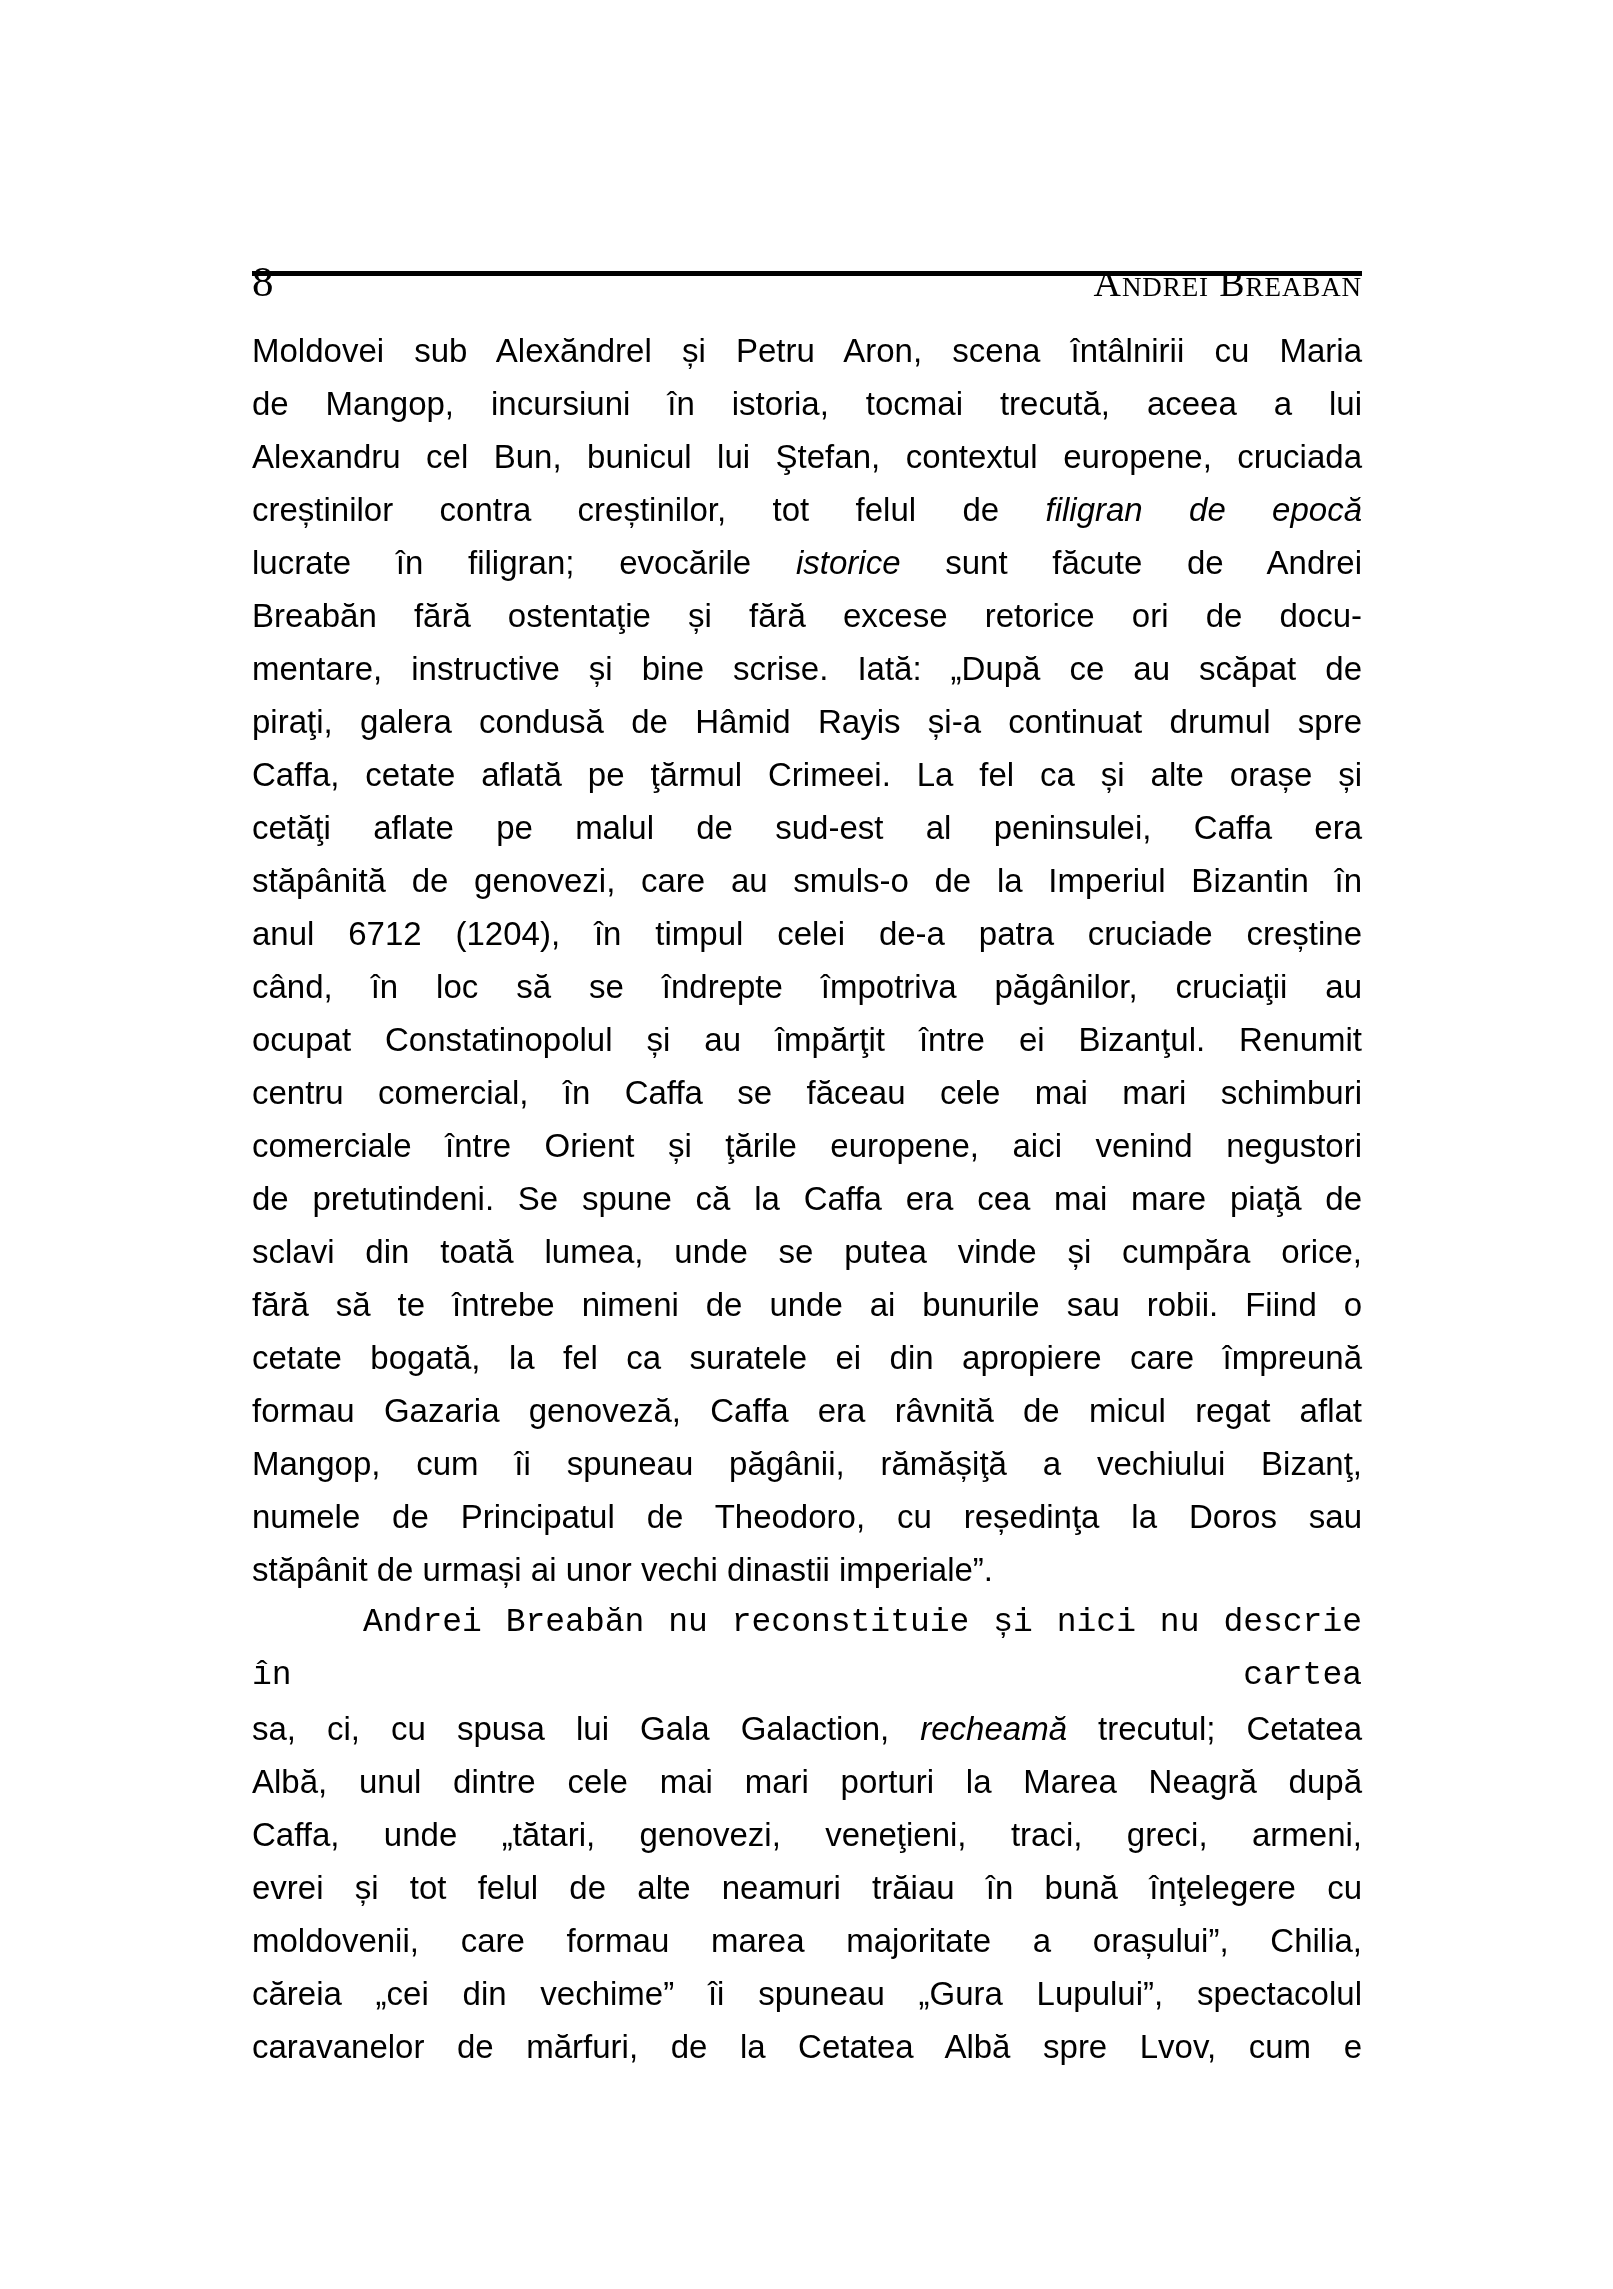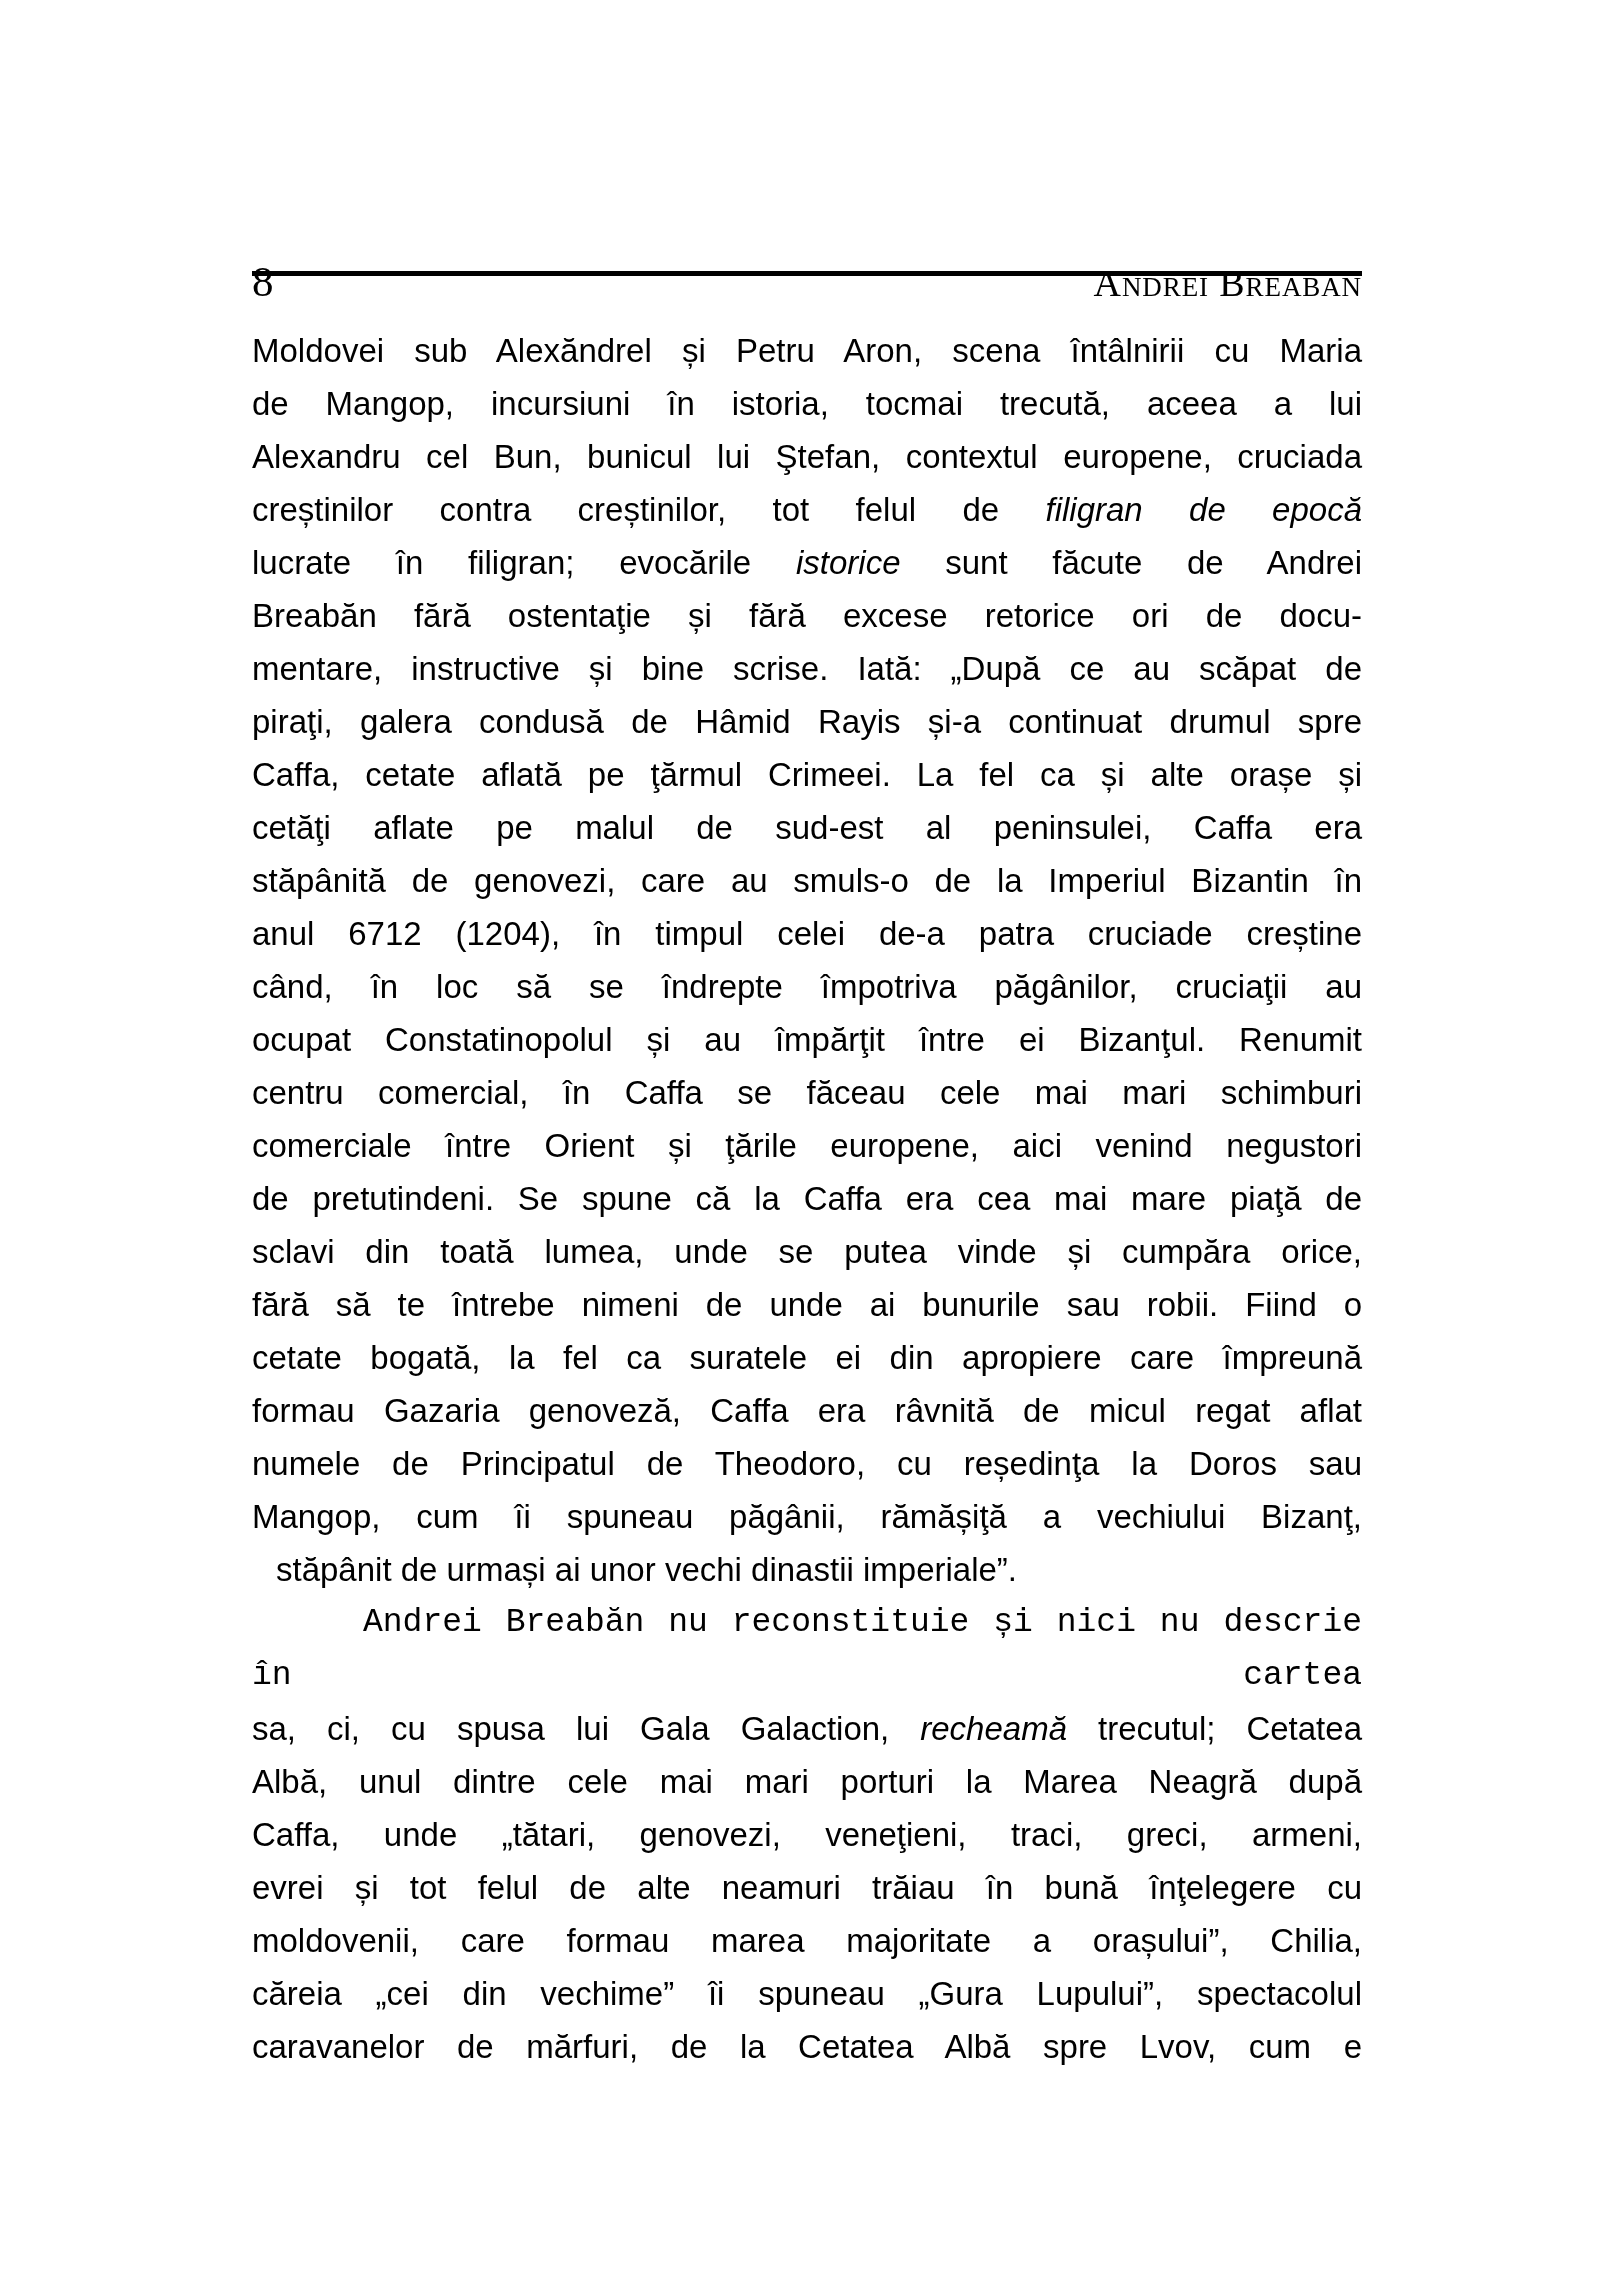--- a/index.html
+++ b/index.html
@@ -53,21 +53,20 @@
   }
   .line {
     text-align: justify;
     text-align-last: justify;
     -moz-text-align-last: justify;
     white-space: normal;
   }
   .line.no-justify {
     text-align: left;
     text-align-last: left;
-    margin-left: 24px;
     -moz-text-align-last: left;
   }
   .line.indent { text-indent: 111px; font-family: Liberation Mono, monospace; }
   .it { font-style: italic; }
 </style>
 </head>
 <body>
 
 <div class="page">
   <div class="header-row">
@@ -91,22 +90,22 @@
         <div class="line"><span>anul 6712 (1204), în timpul celei de-a patra cruciade creștine</span></div>
         <div class="line"><span>când, în loc să se îndrepte împotriva păgânilor, cruciaţii au</span></div>
         <div class="line"><span>ocupat Constatinopolul și au împărţit între ei Bizanţul. Renumit</span></div>
         <div class="line"><span>centru comercial, în Caffa se făceau cele mai mari schimburi</span></div>
         <div class="line"><span>comerciale între Orient și ţările europene, aici venind negustori</span></div>
         <div class="line"><span>de pretutindeni. Se spune că la Caffa era cea mai mare piaţă de</span></div>
         <div class="line"><span>sclavi din toată lumea, unde se putea vinde și cumpăra orice,</span></div>
         <div class="line"><span>fără să te întrebe nimeni de unde ai bunurile sau robii. Fiind o</span></div>
         <div class="line"><span>cetate bogată, la fel ca suratele ei din apropiere care împreună</span></div>
         <div class="line"><span>formau Gazaria genoveză, Caffa era râvnită de micul regat aflat</span></div>
+        <div class="line"><span>Mangop, cum îi spuneau păgânii, rămășiţă a vechiului Bizanţ,</span></div>
         <div class="line"><span>numele de Principatul de Theodoro, cu reședinţa la Doros sau</span></div>
-        <div class="line"><span>Mangop, cum îi spuneau păgânii, rămășiţă a vechiului Bizanţ,</span></div>
         <div class="line no-justify"><span>stăpânit de urmași ai unor vechi dinastii imperiale”.</span></div>
       </div>
       <div>
         <div class="line indent"><span>Andrei Breabăn nu reconstituie și nici nu descrie în cartea</span></div>
         <div class="line"><span>sa, ci, cu spusa lui Gala Galaction, </span><span class="it">recheamă</span><span> trecutul; Cetatea</span></div>
         <div class="line"><span>Albă, unul dintre cele mai mari porturi la Marea Neagră după</span></div>
         <div class="line"><span>Caffa, unde „tătari, genovezi, veneţieni, traci, greci, armeni,</span></div>
         <div class="line"><span>evrei și tot felul de alte neamuri trăiau în bună înţelegere cu</span></div>
         <div class="line"><span>moldovenii, care formau marea majoritate a orașului”, Chilia,</span></div>
         <div class="line"><span>căreia „cei din vechime” îi spuneau „Gura Lupului”, spectacolul</span></div>

